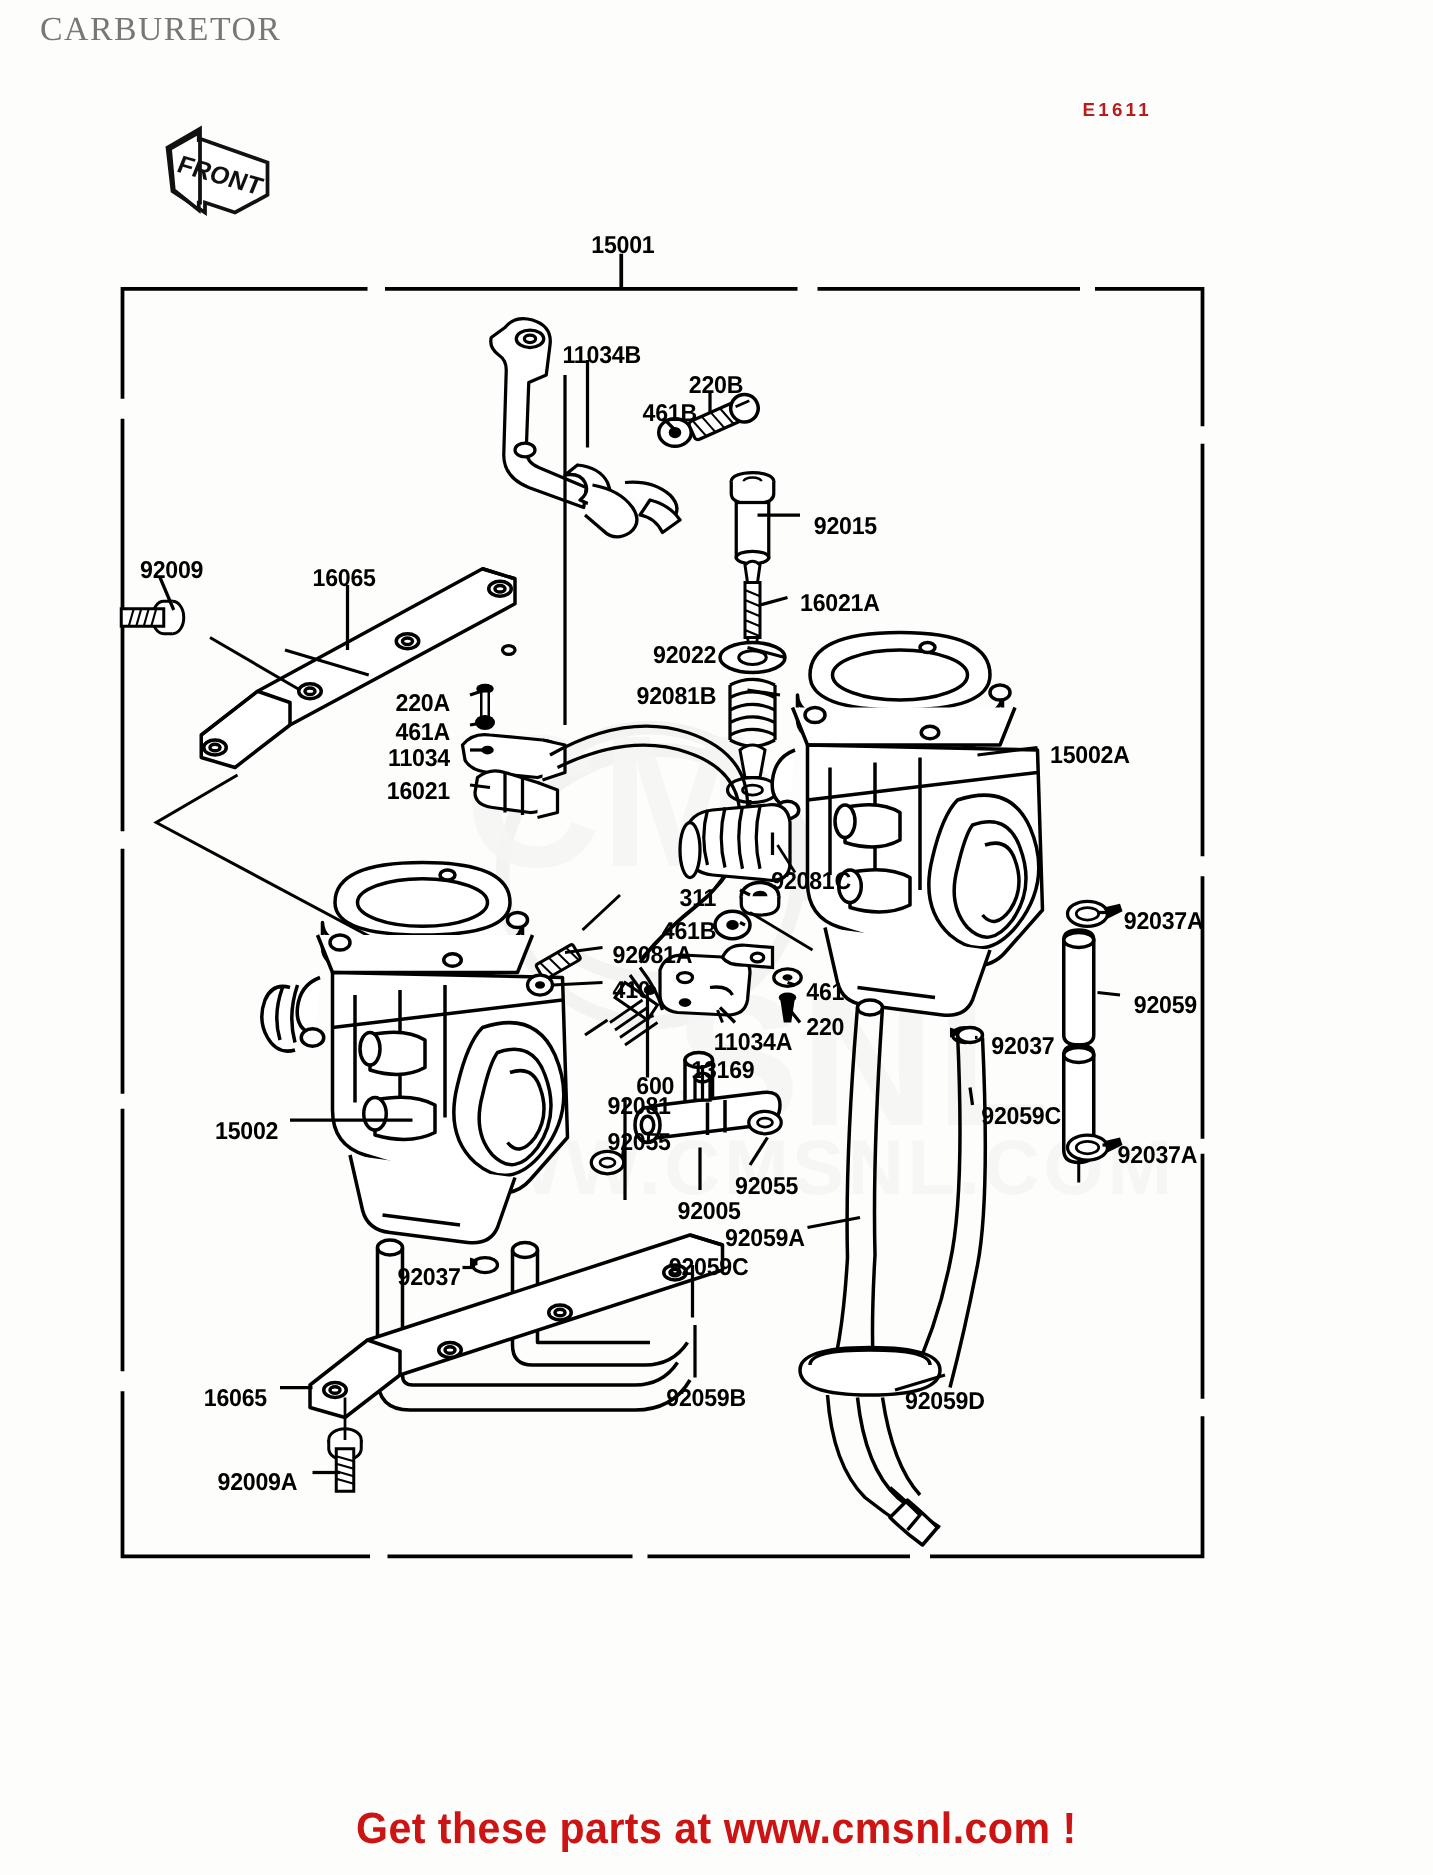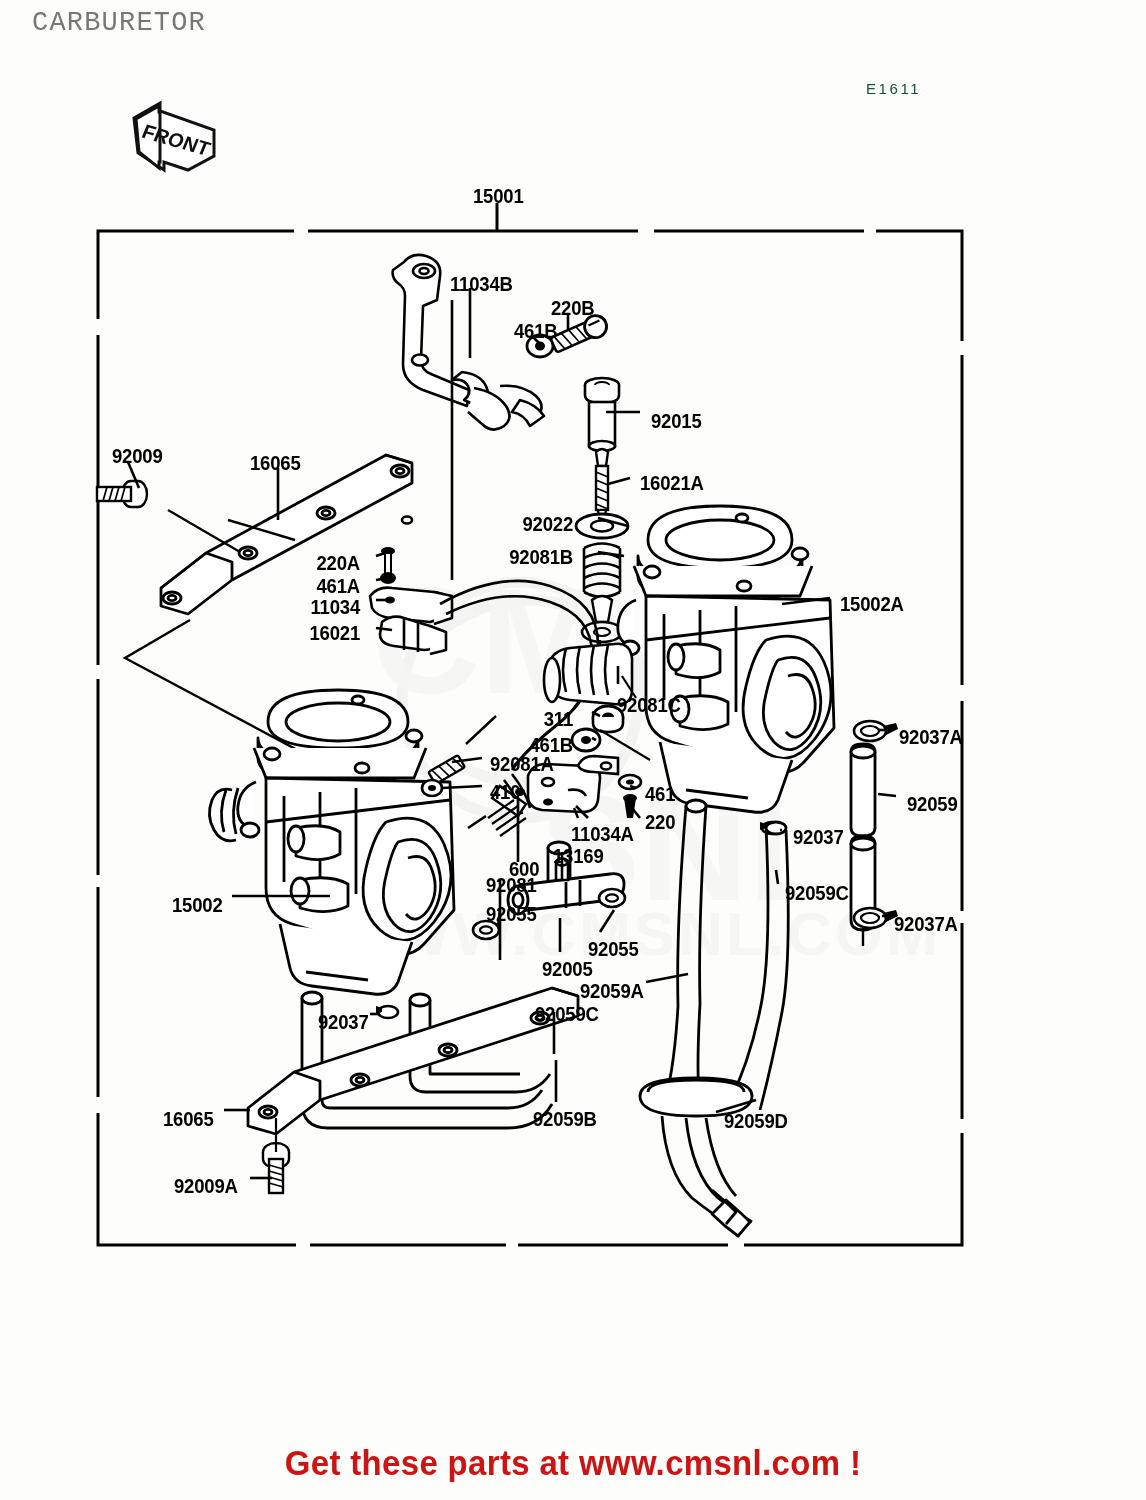--- a/index.html
+++ b/index.html
@@ -7,25 +7,25 @@
   body{
     width:1146px;height:1500px;
     background:#fdfdfb;
     font-family:"Liberation Sans","DejaVu Sans",sans-serif;
     position:relative;overflow:hidden;
   }
   #stage{position:absolute;left:0;top:0;width:1146px;height:1500px;}
   .page-title{
     position:absolute;left:32px;top:8px;
     font-size:27px;color:#777;letter-spacing:1.2px;
-    font-family:Liberation Mono, monospace;
+    font-family:Liberation Serif, serif;
   }
   .fig-code{
     position:absolute;left:866px;top:80px;
-    font-size:15px;color:#14532d;font-weight:normal;letter-spacing:2.6px;
+    font-size:15px;color:#b91c1c;font-weight:bold;letter-spacing:2.6px;
   }
   .footer-note{
     position:absolute;left:0;top:1443px;width:1146px;
     text-align:center;color:#cc1414;
     font-size:35px;font-weight:bold;letter-spacing:.4px;
     font-family:"Liberation Sans Narrow","Liberation Sans",sans-serif;
     transform:scaleX(.94);
   }
   svg.layer{position:absolute;left:0;top:0;width:1146px;height:1500px;overflow:visible;}
   .lbl{

